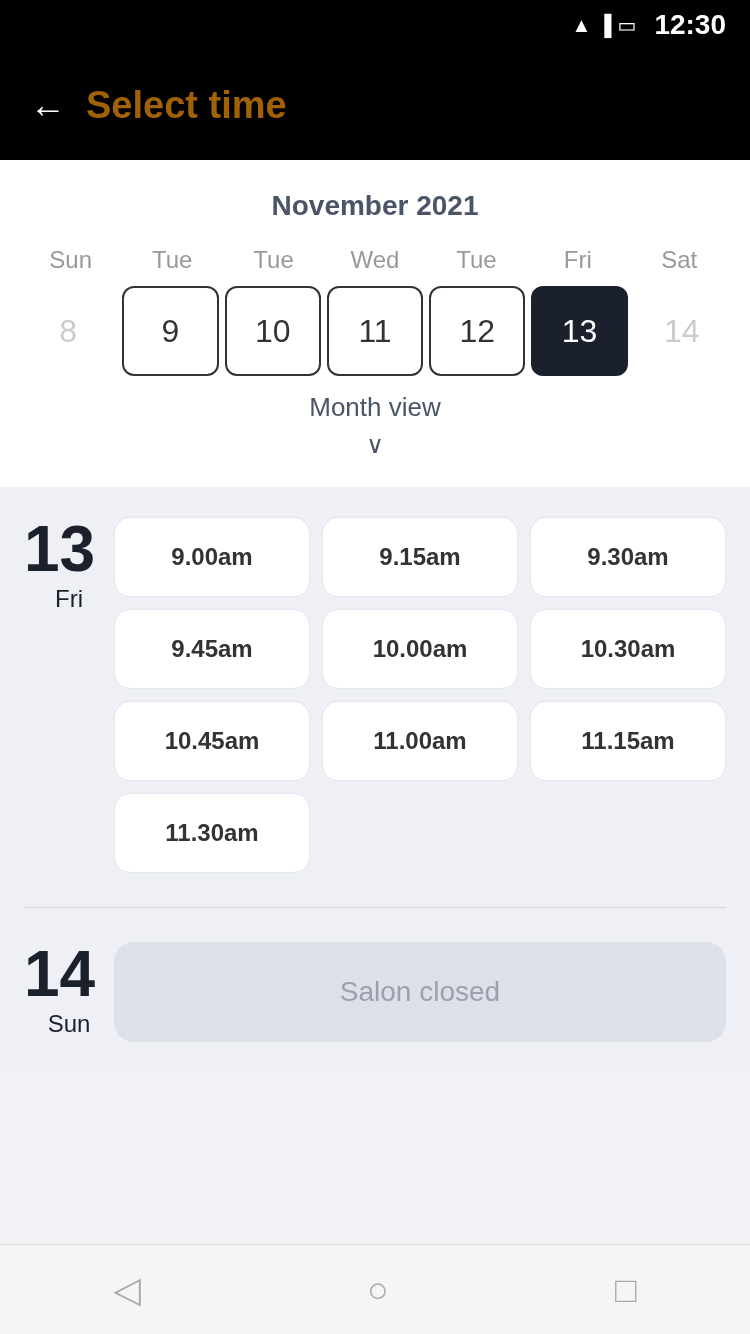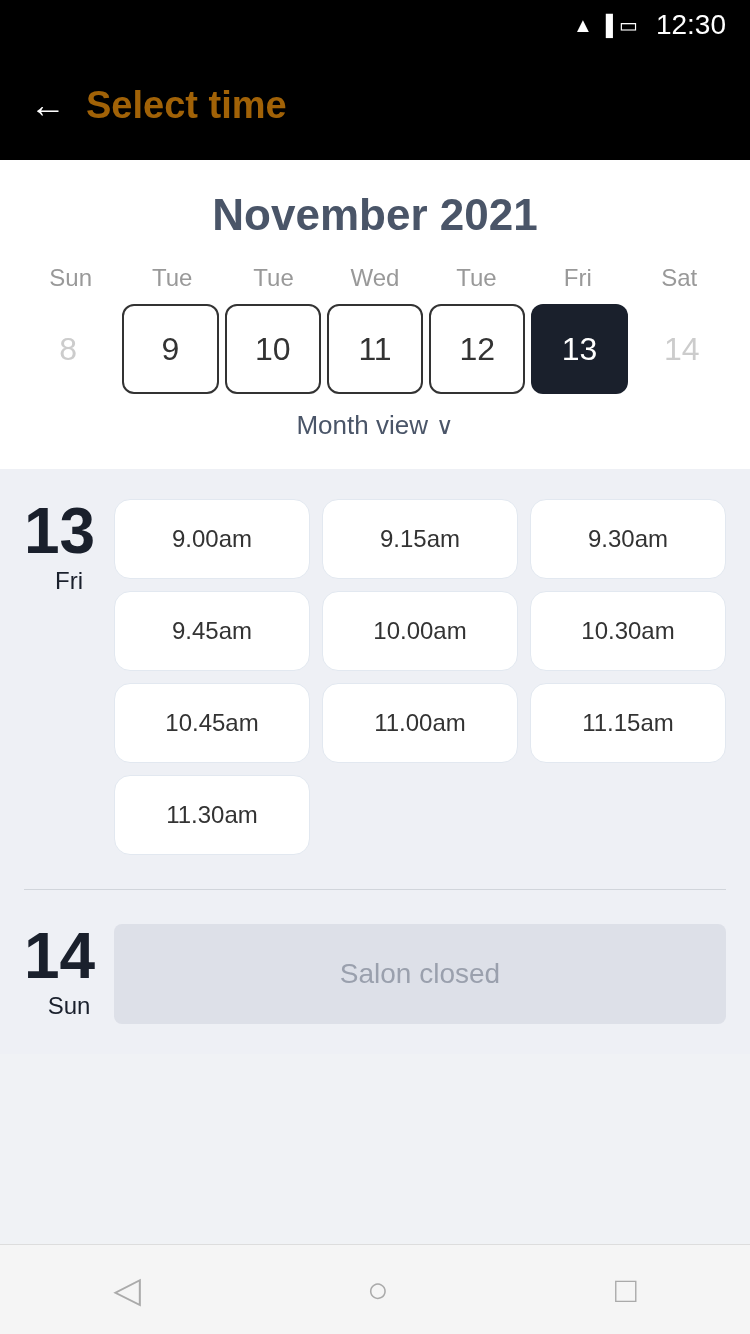--- a/index.html
+++ b/index.html
@@ -18,21 +18,21 @@
       height: 50px;
       display: flex;
       align-items: center;
       justify-content: flex-end;
       padding: 0 24px;
       gap: 8px;
     }
     .status-bar .time {
       color: #fff;
       font-size: 28px;
-      font-weight: 400;
+      font-weight: 700;
     }
     .status-icons {
       display: flex;
       align-items: center;
       gap: 6px;
       margin-right: 10px;
     }
     .wifi-icon, .signal-icon, .battery-icon {
       color: #fff;
       font-size: 20px;
@@ -58,21 +58,21 @@
       font-weight: 700;
     }
 
     
     .calendar-section {
       background: #fff;
       padding: 30px 20px 20px;
     }
     .month-label {
       text-align: center;
-      font-size: 44px;
+      font-size: 28px;
       font-weight: 600;
       color: #4a5568;
       margin-bottom: 24px;
     }
     .weekdays-row {
       display: grid;
       grid-template-columns: repeat(7, 1fr);
       text-align: center;
       margin-bottom: 12px;
     }
@@ -113,20 +113,21 @@
     }
 
     
     .month-view-row {
       display: flex;
       align-items: center;
       justify-content: center;
       padding: 16px 0 8px;
       gap: 8px;
       cursor: pointer;
+      flex-direction: column;
     }
     .month-view-label {
       font-size: 26px;
       color: #4a5568;
     }
     .chevron-down {
       font-size: 24px;
       color: #4a5568;
     }
 
@@ -172,41 +173,42 @@
       background: #fff;
       border-radius: 16px;
       height: 80px;
       display: flex;
       align-items: center;
       justify-content: center;
       font-size: 24px;
       color: #333;
       cursor: pointer;
       border: 1px solid #e2e8f0;
+      font-weight: bold;
     }
 
     .divider {
       height: 1px;
       background: #d1d5db;
       margin: 24px 0;
     }
 
     
     .salon-closed-block {
       display: flex;
       align-items: flex-start;
       gap: 0;
     }
     .closed-slots {
       flex: 1;
       padding: 10px 0;
     }
     .salon-closed-box {
       background: #dde0e8;
-      border-radius: 8px;
+      border-radius: 20px;
       height: 100px;
       display: flex;
       align-items: center;
       justify-content: center;
       font-size: 28px;
       color: #9aa0ad;
     }
 
     
     .bottom-nav {

